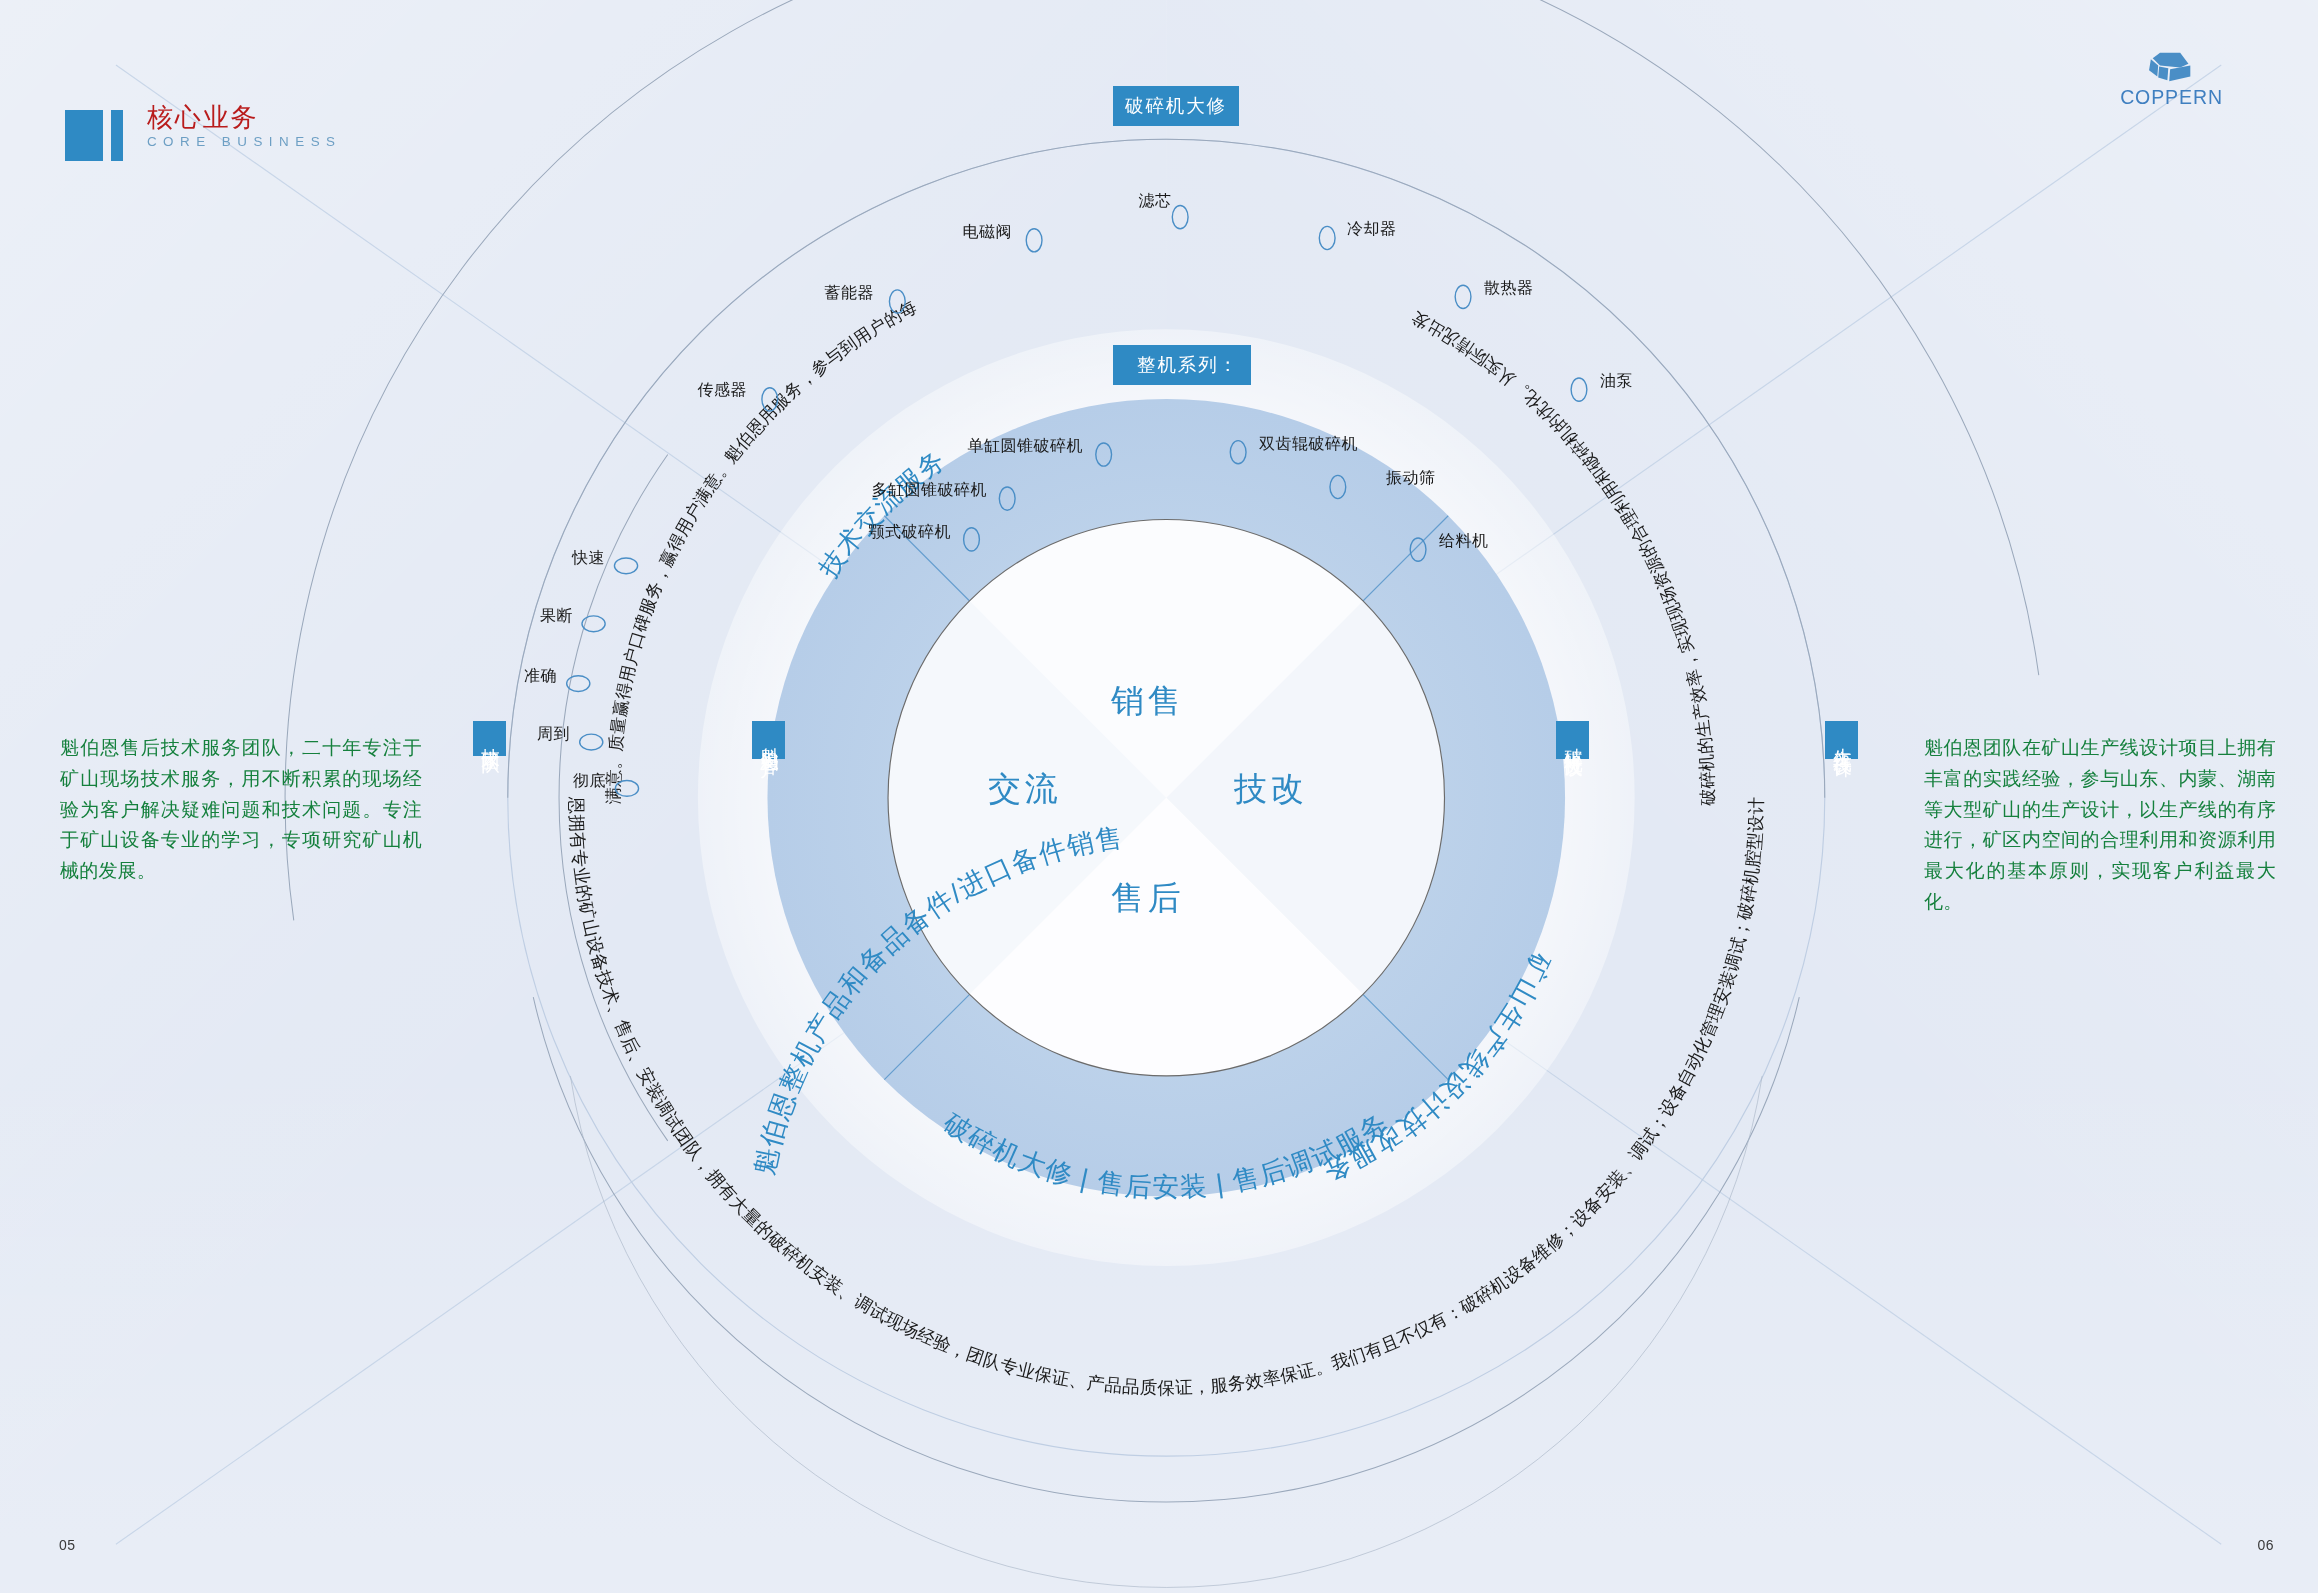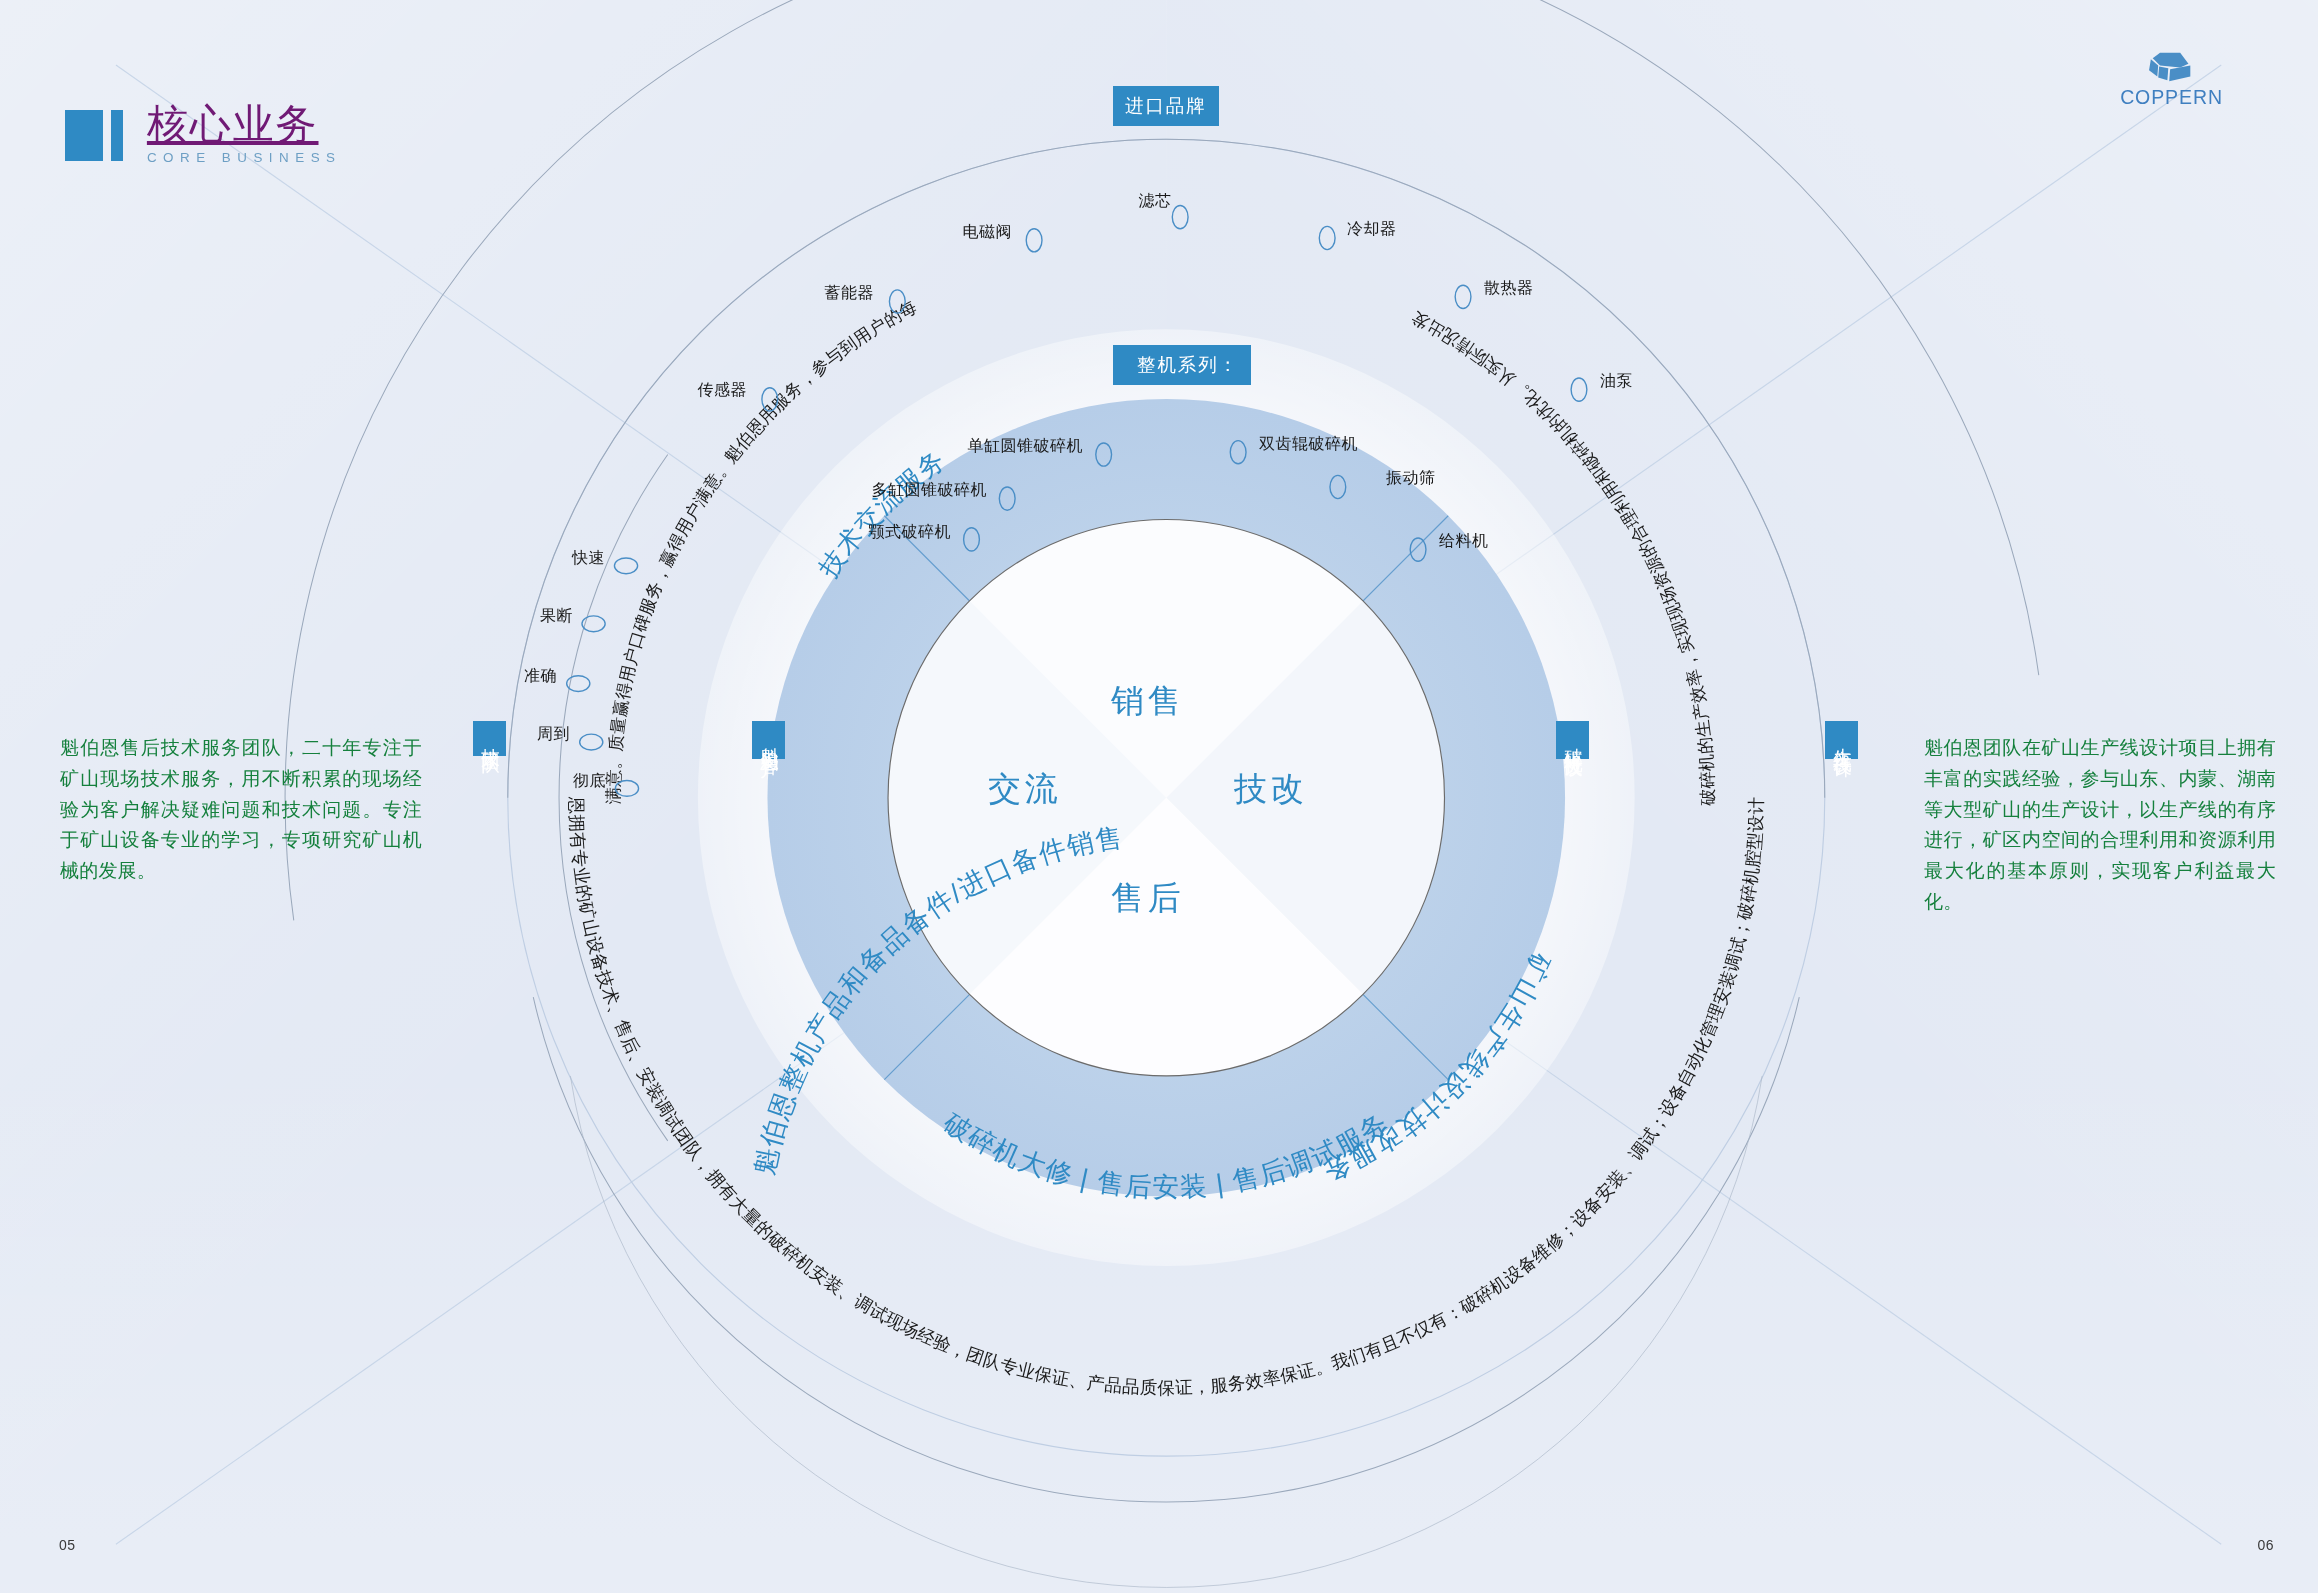--- a/index.html
+++ b/index.html
@@ -29,23 +29,22 @@
     background: linear-gradient(0deg, rgba(255,255,255,0.20) 0%, rgba(255,255,255,0) 100%);
   }
 
   
   #header { position: absolute; left: 65px; top: 104px; display: flex; align-items: flex-start; }
   #logo-mark { display: flex; align-items: center; gap: 8.3px; margin-right: 24px; margin-top: 5.6px; }
   #logo-square { width: 38px; height: 51px; background: #2f8ac4; }
   #logo-bar { width: 11.6px; height: 51px; background: #2f8ac4; }
   #header-text { display: flex; flex-direction: column; }
   #header-cn {
-    font-size: 41px; color: #701a75; letter-spacing: 1.9px; line-height: 1.02;
+    font-size: 26px; color: #b91c1c; letter-spacing: 1.9px; line-height: 1.02;
     font-weight: 400;
-    text-decoration: underline;
   }
   #header-en {
     font-size: 13.4px; color: #6d9fc4; letter-spacing: 6.5px; margin-top: 3.7px;
   }
 
   
   #brand-logo { position: absolute; right: 106px; top: 50px; width: 111px; text-align: center; }
   #brand-mark { width: 51px; height: 33px; margin: 0 auto 2.8px; display: block; }
   #brand-name { font-size: 19.5px; color: #3f7fc0; letter-spacing: 0.9px; }
 
@@ -241,21 +240,21 @@
     <path d="M10 20 L26 34 L24 58 L6 44 Z" fill="#4a8ec6"></path>
     <path d="M28 36 L48 40 L46 66 L26 60 Z" fill="#4a8ec6"></path>
     <path d="M52 42 L96 34 L96 58 L50 68 Z" fill="#4a8ec6"></path>
   </svg>
   <div id="brand-name">COPPERN</div>
 </div>
 
 <div class="page-num" id="page-left">05</div>
 <div class="page-num" id="page-right">06</div>
 
-<div class="badge" id="badge-import">进口品牌</div>
+<div class="badge" id="badge-import">破碎机大修</div>
 <div class="badge" id="badge-series">整机系列：</div>
 
 <div class="badge-vert" id="badge-tech-team">技术团队</div>
 <div class="badge-vert" id="badge-kuiben-cust">魁伯恩客户</div>
 <div class="badge-vert" id="badge-crusher-mod">破碎机技改</div>
 <div class="badge-vert" id="badge-prod-line">生产线设计</div>
 
 <div class="side-text" id="text-left">魁伯恩售后技术服务团队，二十年专注于矿山现场技术服务，用不断积累的现场经验为客户解决疑难问题和技术问题。专注于矿山设备专业的学习，专项研究矿山机械的发展。</div>
 <div class="side-text" id="text-right">魁伯恩团队在矿山生产线设计项目上拥有丰富的实践经验，参与山东、内蒙、湖南等大型矿山的生产设计，以生产线的有序进行，矿区内空间的合理利用和资源利用最大化的基本原则，实现客户利益最大化。</div>
 

